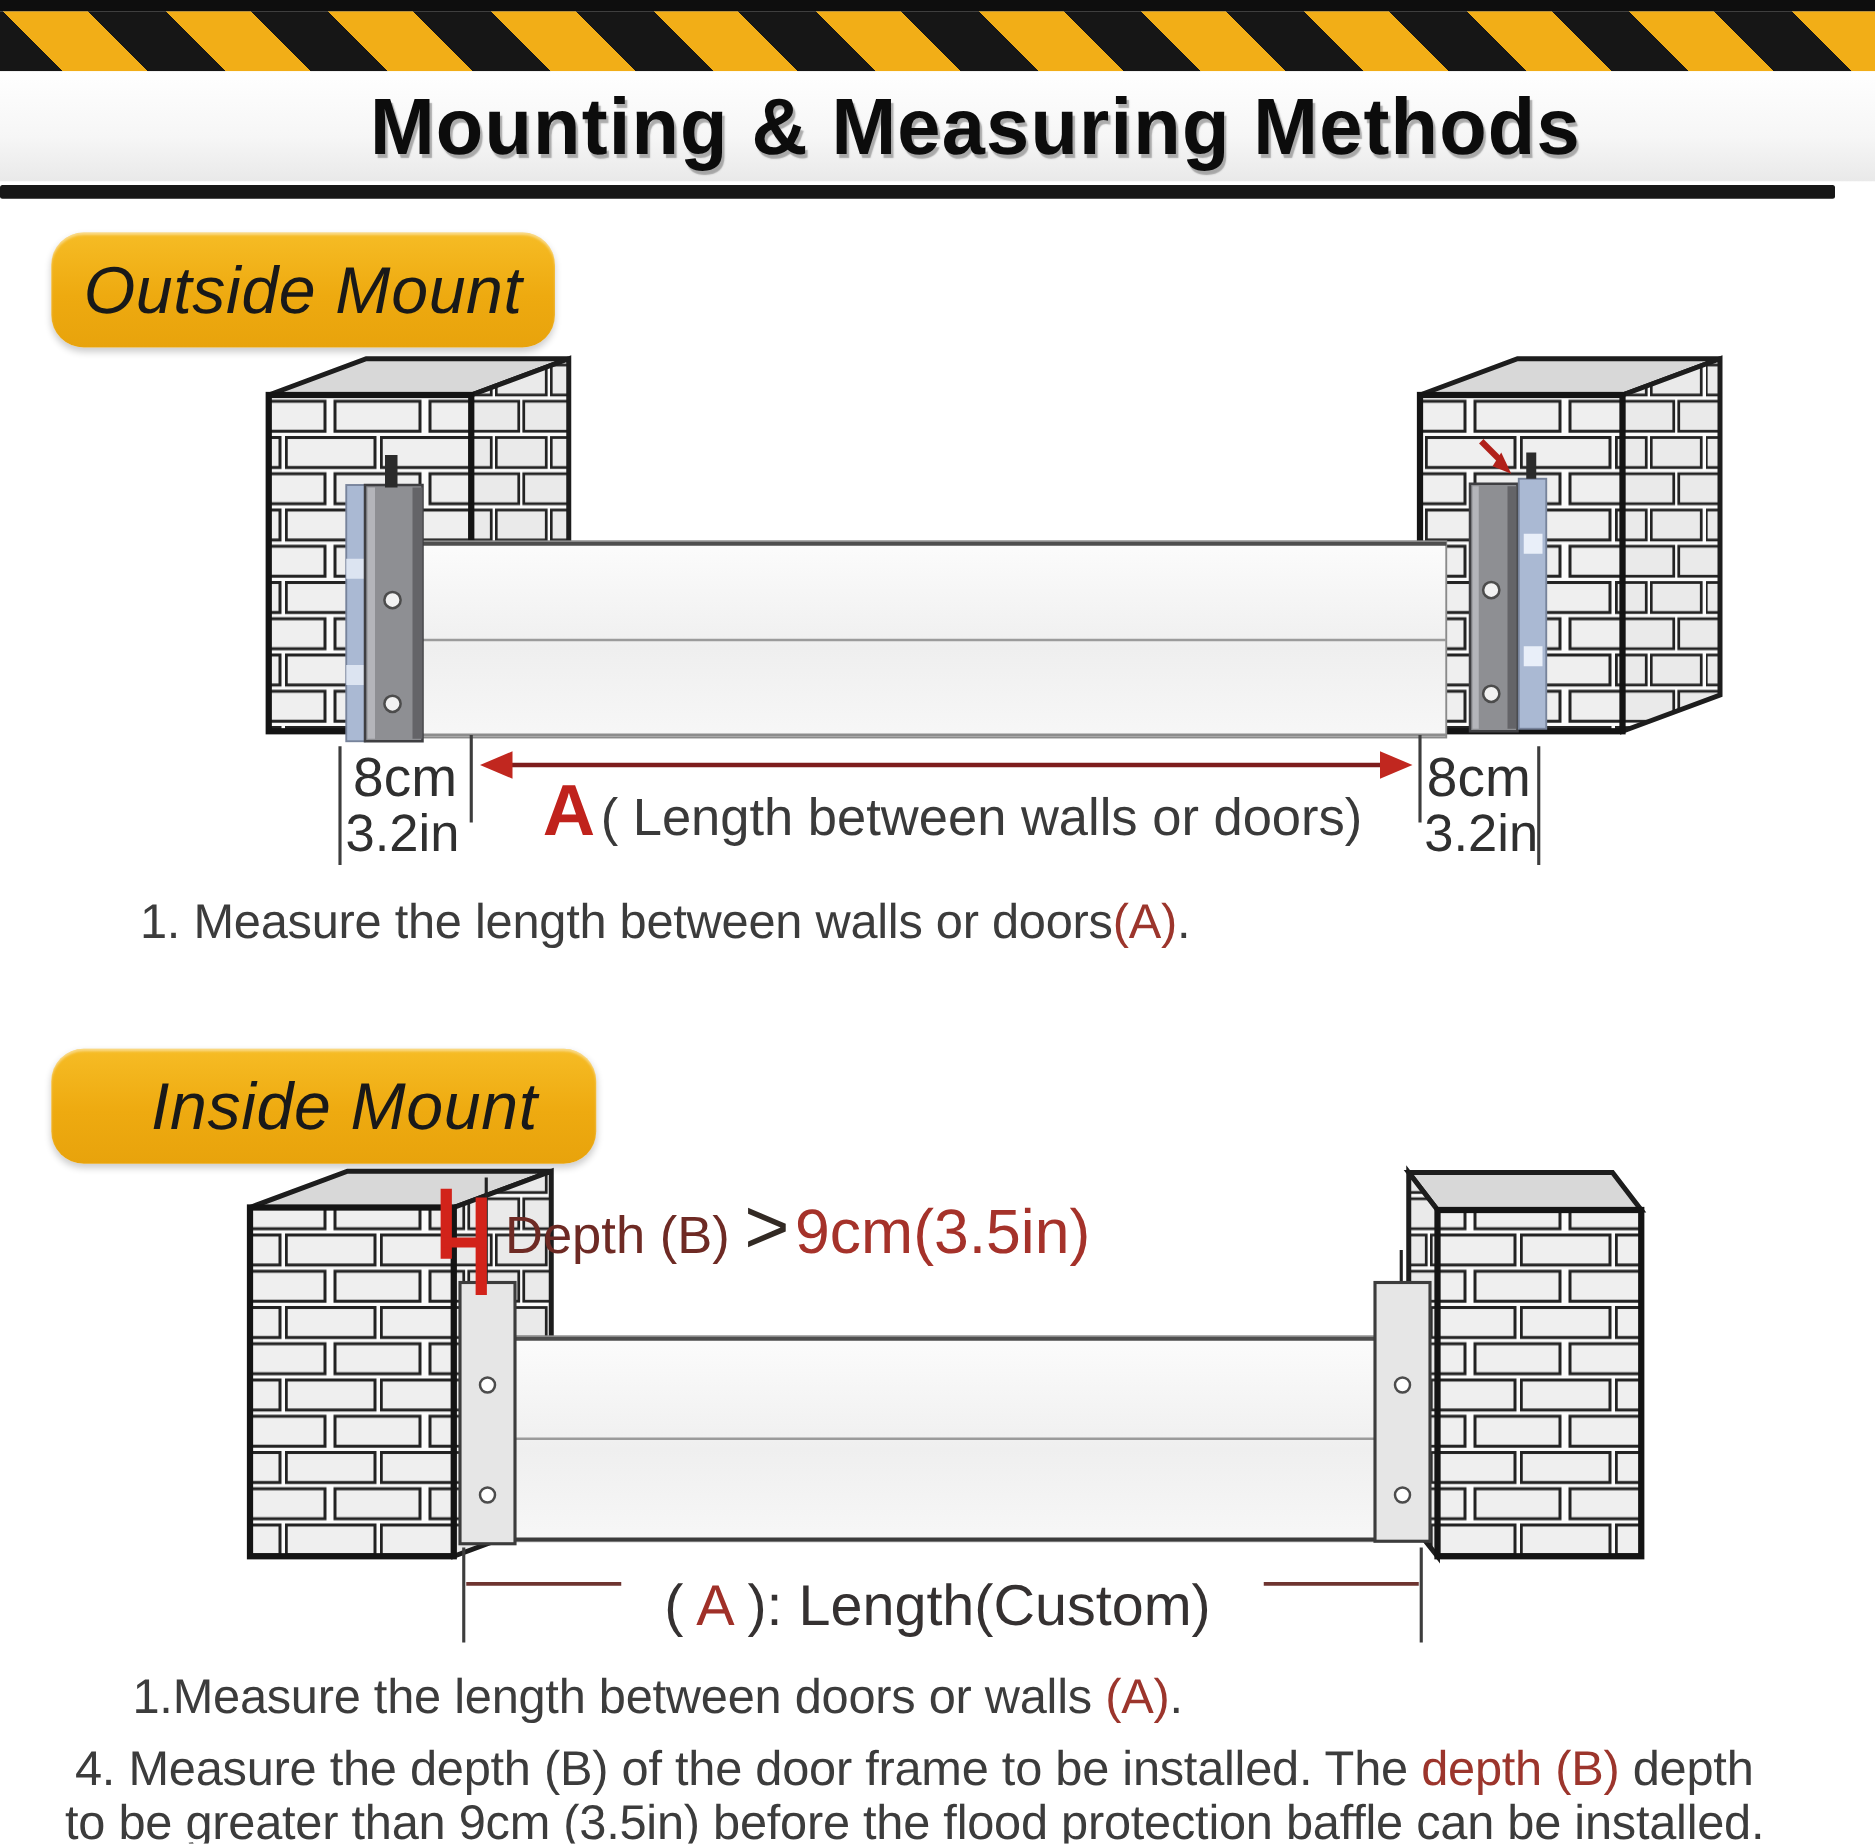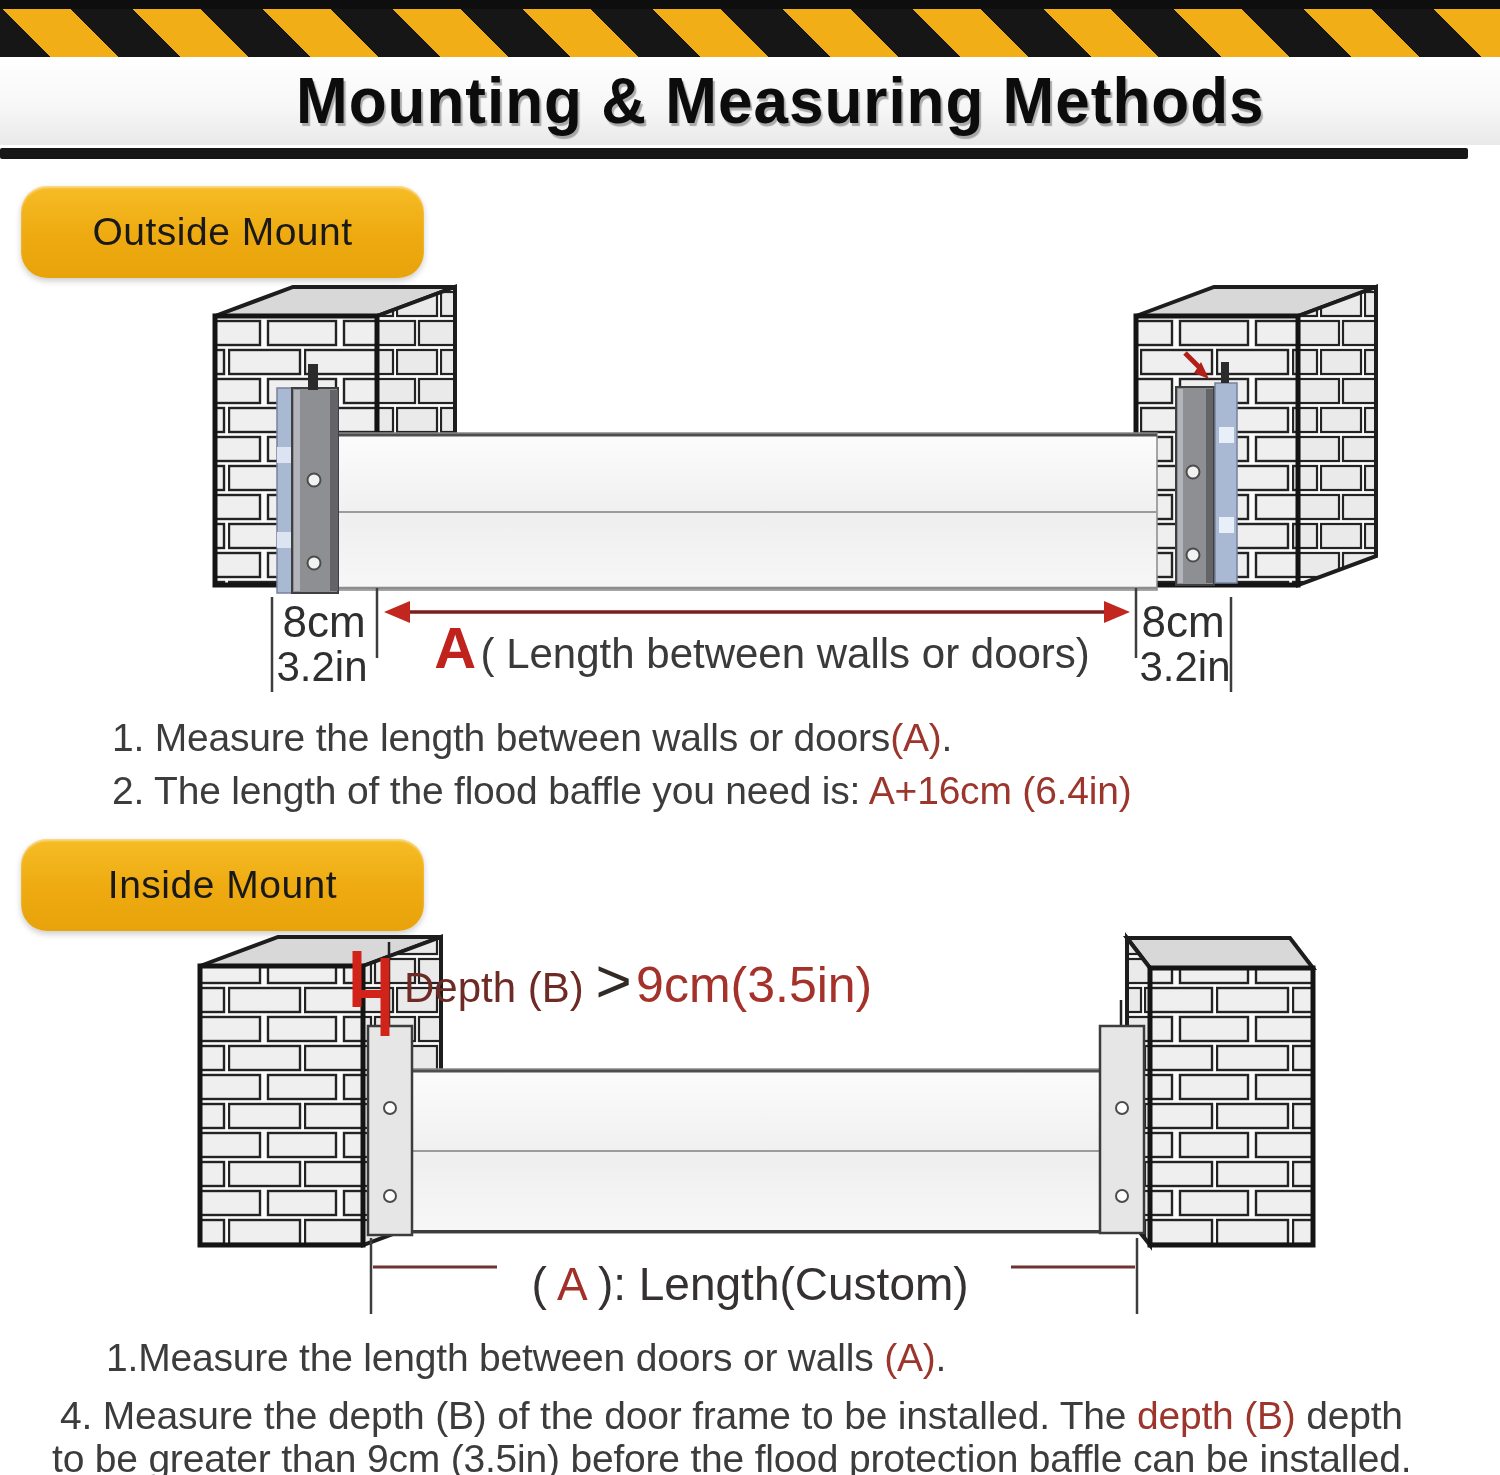--- a/index.html
+++ b/index.html
@@ -11,27 +11,27 @@
         border-top:9px solid #0e0e0e;
         background:repeating-linear-gradient(45deg,#161616 0 44px,#f2ae17 44px 92px);}
   .titleband{position:absolute;left:0;top:57px;width:1500px;height:88px;
         background:linear-gradient(180deg,#ffffff 0%,#f6f6f6 60%,#e9e9e9 100%);
         display:flex;align-items:center;justify-content:center;padding-left:30px;}
   .title{font-size:64px;font-weight:bold;color:#0c0c0c;letter-spacing:1px;
         transform:scaleX(.97);text-shadow:2px 3px 1px rgba(110,110,110,.55);}
   .rule{position:absolute;left:0;top:148px;width:1468px;height:11px;background:#171717;border-radius:2px;}
 
   
-  .tag{position:absolute;left:21px;width:403px;height:92px;border-radius:26px;
+  .tag{position:absolute;left:41px;width:403px;height:92px;border-radius:26px;
        background:linear-gradient(180deg,#f6bc25 0%,#eeaa10 55%,#e8a30c 100%);
        box-shadow:0 3px 6px rgba(0,0,0,.2), inset 0 2px 2px rgba(255,255,255,.45);
        display:flex;align-items:center;justify-content:center;
-       font-size:39px;color:#191919;letter-spacing:.5px;}
+       font-size:53px;color:#191919;letter-spacing:.5px;font-style:italic;}
   .tag-outside{top:186px;}
-  .tag-inside{top:839px;}
+  .tag-inside{top:839px;padding-left:33px;}
 
   
   .instr{position:absolute;font-size:39px;color:#3c3c3c;white-space:nowrap;letter-spacing:-.2px;}
   .maroon{color:#9c352c;}
   #o-step1{left:112px;top:716px;}
   #o-step2{left:112px;top:769px;}
   #i-step1{left:106px;top:1336px;}
   #i-step2a{left:60px;top:1394px;}
   #i-step2b{left:52px;top:1437px;}
 
@@ -143,23 +143,20 @@
       <text x="762" y="668" text-anchor="middle">
         <tspan font-size="58" font-weight="bold" fill="#c0221c">A</tspan>
         <tspan font-size="42" fill="#3a3a3a">( Length between walls or doors)</tspan>
       </text>
     </g>
   </svg>
 
   <div class="instr" id="o-step1">
     <span>1. Measure the length between walls or doors</span><span class="maroon">(A)</span><span>.</span>
   </div>
-  <div class="instr" id="o-step2">
-    <span>2. The length of the flood baffle you need is: </span><span class="maroon">A+16cm (6.4in)</span><span></span>
-  </div>
 
   <div class="tag tag-inside">
     <span>Inside Mount</span>
   </div>
 
   <svg class="svg-inside" width="1500" height="395" viewBox="0 930 1500 395">
     <defs>
       <linearGradient id="pg2" x1="0" y1="0" x2="0" y2="1">
         <stop offset="0" stop-color="#fcfcfc"></stop>
           <stop offset="0.55" stop-color="#efefef"></stop>

